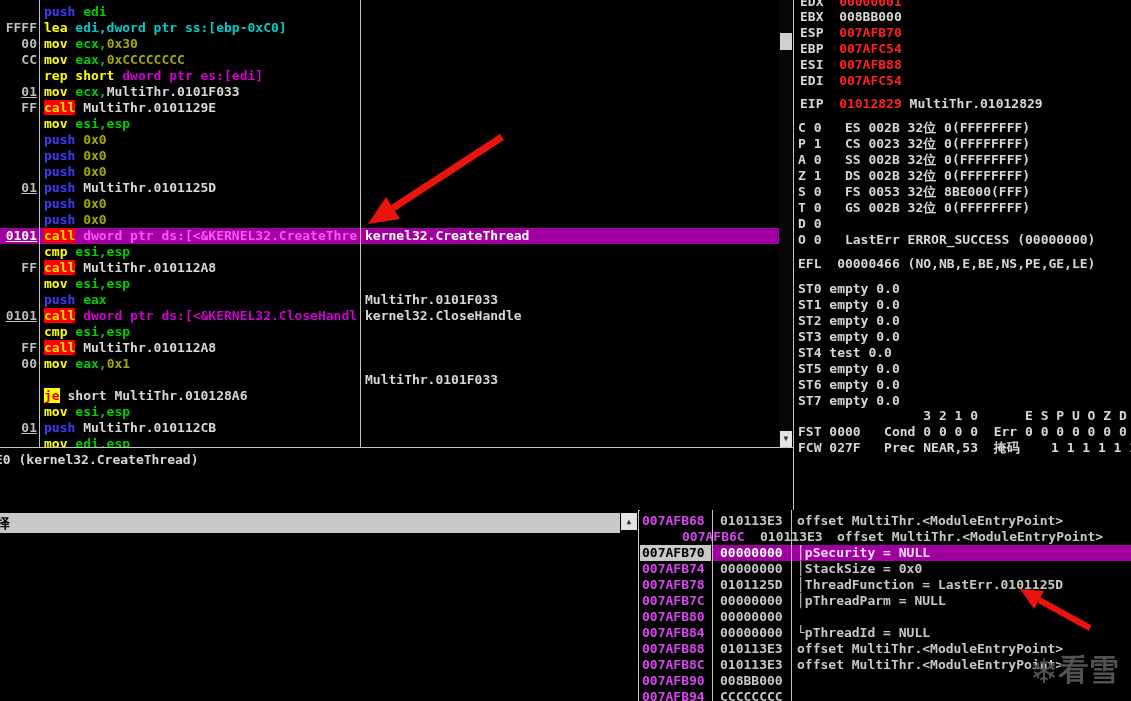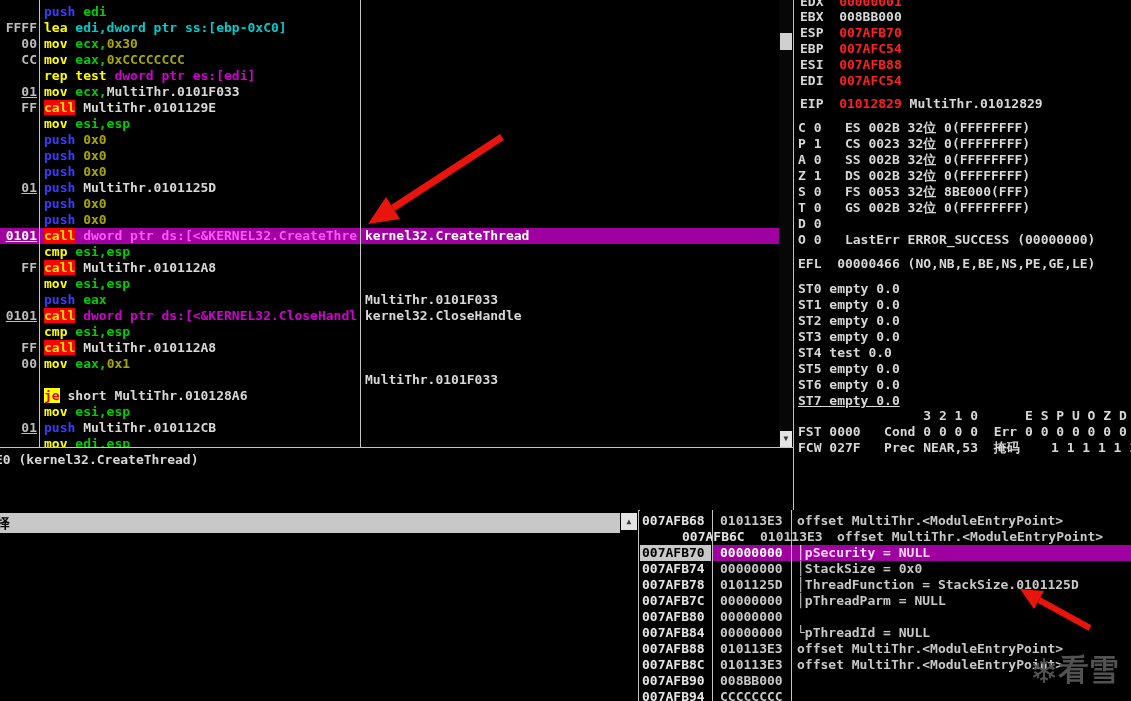--- a/index.html
+++ b/index.html
@@ -34,21 +34,21 @@
   
   #infopane{left:0;top:448px;width:793px;height:58px;}
   #info-line{position:absolute;left:-5px;top:4px;white-space:pre;color:#D8D8D8;}
   
   #dump{left:0;top:510px;width:637px;height:191px;}
   #dump-header{position:absolute;left:0;top:3px;width:620px;height:20px;background:#C8C8C8;color:#000;overflow:hidden;}
   #dump-header span{position:absolute;left:-4px;top:2px;font-size:14px;}
   
   #stack{left:640px;top:510px;width:491px;height:191px;}
   .srow{position:absolute;left:0;width:491px;height:16px;line-height:16px;}
-  .saddr{position:absolute;left:0;top:0;width:71px;padding-left:2px;box-sizing:border-box;color:#e5e5e5;white-space:pre;}
+  .saddr{position:absolute;left:0;top:0;width:71px;padding-left:2px;box-sizing:border-box;color:#d946ef;white-space:pre;}
   .sval{position:absolute;left:80px;top:0;color:#C8C8C8;white-space:pre;}
   .scmt{position:absolute;left:157px;top:0;width:334px;overflow:hidden;color:#C8C8C8;white-space:pre;}
   .selbg{position:absolute;left:72px;top:0;width:419px;height:16px;background:#A000A0;}
   .srow.sel .saddr{background:#C8C8C8;color:#000;}
   .srow.sel .sval{color:#FFFFFF;}
   .srow.sel .scmt{color:#FFD8FF;}
   
   #watermark{position:absolute;left:1030px;top:650px;color:#525252;font-size:30px;
              font-family:"DejaVu Sans", sans-serif;white-space:nowrap;z-index:50;}
   #watermark .flake{font-size:34px;vertical-align:-3px;}
@@ -74,21 +74,21 @@
         <span class="ins"><span class="t-y">mov</span><span class="t-g"> ecx,</span><span class="t-o">0x30</span></span>
         <span class="cmt"></span>
       </div>
       <div class="drow" style="top: 52px;">
         <span class="bytes">CC</span>
         <span class="ins"><span class="t-y">mov</span><span class="t-g"> eax,</span><span class="t-o">0xCCCCCCCC</span></span>
         <span class="cmt"></span>
       </div>
       <div class="drow" style="top: 68px;">
         <span class="bytes"></span>
-        <span class="ins"><span class="t-y">rep test</span><span class="t-m"> dword ptr es:[edi]</span></span>
+        <span class="ins"><span class="t-y">rep short</span><span class="t-m"> dword ptr es:[edi]</span></span>
         <span class="cmt"></span>
       </div>
       <div class="drow" style="top: 84px;">
         <span class="bytes u">01</span>
         <span class="ins"><span class="t-y">mov</span><span class="t-g"> ecx,</span><span class="t-w">MultiThr.0101F033</span></span>
         <span class="cmt"></span>
       </div>
       <div class="drow" style="top: 100px;">
         <span class="bytes">FF</span>
         <span class="ins"><span class="t-rb">call</span><span class="t-w"> MultiThr.0101129E</span></span>
@@ -239,21 +239,21 @@
       <div class="rrow" style="top: 216px; left: 3px;"><span class="t-w">D 0</span></div>
       <div class="rrow" style="top: 232px; left: 3px;"><span class="t-w">O 0   LastErr ERROR_SUCCESS (00000000)</span></div>
       <div class="rrow" style="top: 256px; left: 3px;"><span class="t-w">EFL  00000466 (NO,NB,E,BE,NS,PE,GE,LE)</span></div>
       <div class="rrow" style="top: 281px; left: 3px;"><span class="t-w">ST0 empty 0.0</span></div>
       <div class="rrow" style="top: 297px; left: 3px;"><span class="t-w">ST1 empty 0.0</span></div>
       <div class="rrow" style="top: 313px; left: 3px;"><span class="t-w">ST2 empty 0.0</span></div>
       <div class="rrow" style="top: 329px; left: 3px;"><span class="t-w">ST3 empty 0.0</span></div>
       <div class="rrow" style="top: 345px; left: 3px;"><span class="t-w">ST4 test 0.0</span></div>
       <div class="rrow" style="top: 361px; left: 3px;"><span class="t-w">ST5 empty 0.0</span></div>
       <div class="rrow" style="top: 377px; left: 3px;"><span class="t-w">ST6 empty 0.0</span></div>
-      <div class="rrow" style="top: 393px; left: 3px; text-decoration: underline;"><span class="t-w">ST7 empty 0.0</span></div>
+      <div class="rrow" style="top: 393px; left: 3px;"><span class="t-w">ST7 empty 0.0</span></div>
       <div class="rrow" style="top: 408px; left: 3px;"><span class="t-w">                3 2 1 0      E S P U O Z D</span></div>
       <div class="rrow" style="top: 424px; left: 3px;"><span class="t-w">FST 0000   Cond 0 0 0 0  Err 0 0 0 0 0 0 0</span></div>
       <div class="rrow" style="top: 440px; left: 3px;"><span class="t-w">FCW 027F   Prec NEAR,53  掩码    1 1 1 1 1 1</span></div>
     </div>
 </div>
 
 <div class="hline" style="left:638px;top:510px;width:493px;height:1px;"></div>
 <div class="vline" style="left:638px;top:510px;width:1px;height:191px;"></div>
 <div id="stack" class="pane">
   <div id="stack-rows">
@@ -274,21 +274,21 @@
         <span class="scmt">│pSecurity = NULL</span>
       </div>
       <div class="srow" style="top: 51px;">
         <span class="saddr">007AFB74</span>
         <span class="sval">00000000</span>
         <span class="scmt">│StackSize = 0x0</span>
       </div>
       <div class="srow" style="top: 67px;">
         <span class="saddr">007AFB78</span>
         <span class="sval">0101125D</span>
-        <span class="scmt">│ThreadFunction = StackSize.0101125D</span>
+        <span class="scmt">│ThreadFunction = LastErr.0101125D</span>
       </div>
       <div class="srow" style="top: 83px;">
         <span class="saddr">007AFB7C</span>
         <span class="sval">00000000</span>
         <span class="scmt">│pThreadParm = NULL</span>
       </div>
       <div class="srow" style="top: 99px;">
         <span class="saddr">007AFB80</span>
         <span class="sval">00000000</span>
       </div>

